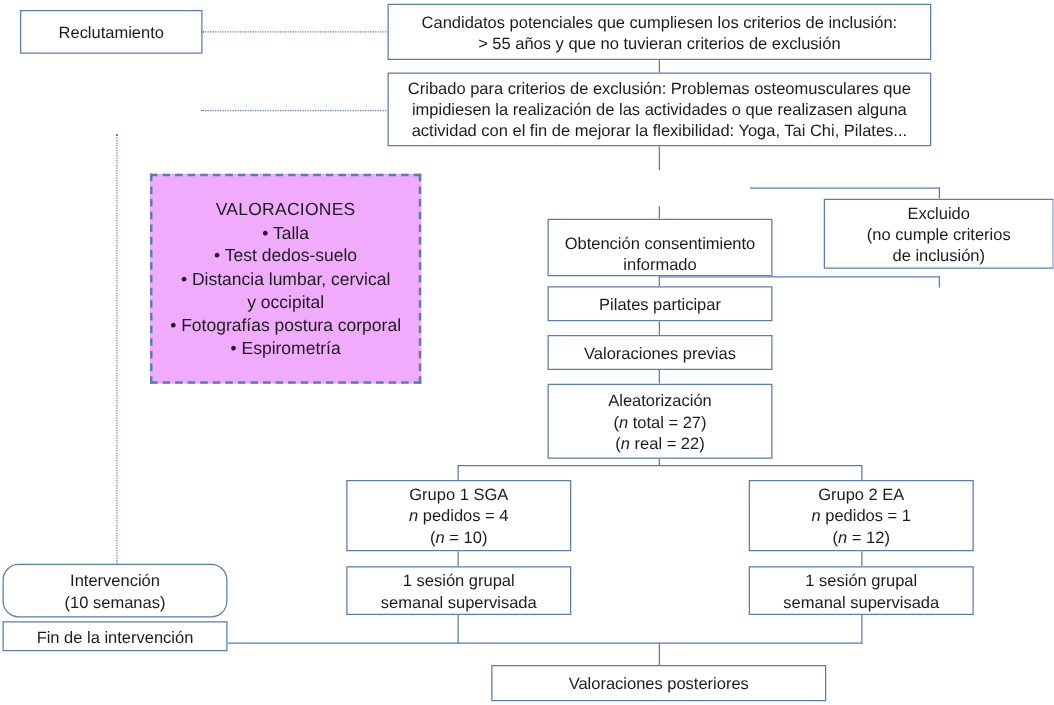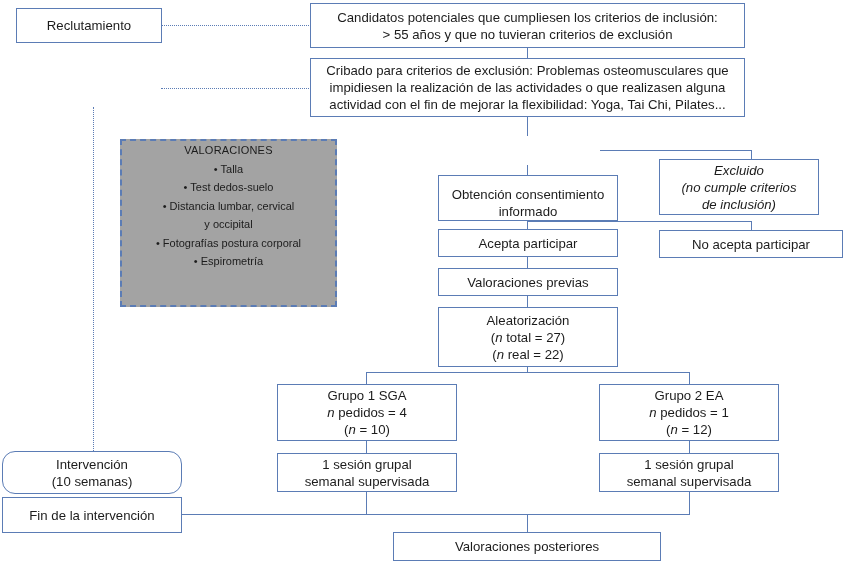--- a/index.html
+++ b/index.html
@@ -34,27 +34,27 @@
     z-index: 3;
   }
   .box .inner {
     padding: 0 6px;
     width: 100%;
   }
   .dashbox {
     position: absolute;
     box-sizing: border-box;
     border: 2px dashed #5b7cb5;
-    background: #a3a3a3;
+    background: #f0abfc;
     color: #1c1c1c;
     display: flex;
-    align-items: flex-start;
+    align-items: center;
     justify-content: center;
     text-align: center;
-    font-size: 11px;
+    font-size: 14px;
     line-height: 18.5px;
     z-index: 3;
   }
   .conn {
     position: absolute;
     background: #5b7cb5;
     z-index: 1;
   }
   .conn.h { height: 1.3px; }
   .conn.v { width: 1.3px; }
@@ -124,21 +124,21 @@
   </div>
 
 
   <div class="box" style="left:2px; top:451px; width:180px; height:43px;border-radius:13px;">
     <span class="inner">
       <span>Intervención</span><br>
       <span>(10 semanas)</span>
     </span>
   </div>
 
-  <div class="box" style="left:2px; top:497px; width:180px; height:36px;justify-content:center;">
+  <div class="box" style="left:2px; top:497px; width:180px; height:24px;justify-content:center;">
     <span class="inner">Fin de la intervención</span>
   </div>
 
   <div class="dashbox" style="left:120px; top:139px; width:217px; height:168px;">
     <div class="inner">
       <div class="ttl">VALORACIONES</div>
       <div>• Talla</div>
       <div>• Test dedos-suelo</div>
       <div>• Distancia lumbar, cervical</div>
       <div>y occipital</div>
@@ -164,46 +164,43 @@
 
 
   <div class="box" style="left:438px; top:175px; width:180px; height:46px;align-items:flex-end;">
     <span class="inner">
       <span>Obtención consentimiento</span><br>
       <span>informado</span>
     </span>
   </div>
 
   <div class="box" style="left:438px; top:229px; width:180px; height:28px;">
-    <span class="inner">Acepta participar</span>
+    <span class="inner">Pilates participar</span>
   </div>
 
   <div class="box" style="left:438px; top:268px; width:180px; height:28px;">
     <span class="inner">Valoraciones previas</span>
   </div>
 
   <div class="box" style="left:438px; top:307px; width:180px; height:60px;">
     <span class="inner">
       <span>Aleatorización</span><br>
       <span><span>(</span><span class="ital">n</span><span> total = 27)</span></span><br>
       <span><span>(</span><span class="ital">n</span><span> real = 22)</span></span>
     </span>
   </div>
 
-  <div class="box" style="left:659px; top:159px; width:160px; height:56px;font-style:italic;">
+  <div class="box" style="left:659px; top:159px; width:184px; height:56px;">
     <span class="inner">
       <span>Excluido</span><br>
       <span>(no cumple criterios</span><br>
       <span>de inclusión)</span>
     </span>
   </div>
 
-  <div class="box" style="left:659px; top:230px; width:184px; height:28px;">
-    <span class="inner">No acepta participar</span>
-  </div>
 
   <div class="box" style="left:277px; top:384px; width:180px; height:57px;justify-content:flex-end;">
     <span class="inner">
       <span>Grupo 1 SGA</span><br>
       <span><span class="ital">n</span><span> pedidos = 4</span></span><br>
       <span><span>(</span><span class="ital">n</span><span> = 10)</span></span>
     </span>
   </div>
 
   <div class="box" style="left:599px; top:384px; width:180px; height:57px;">

